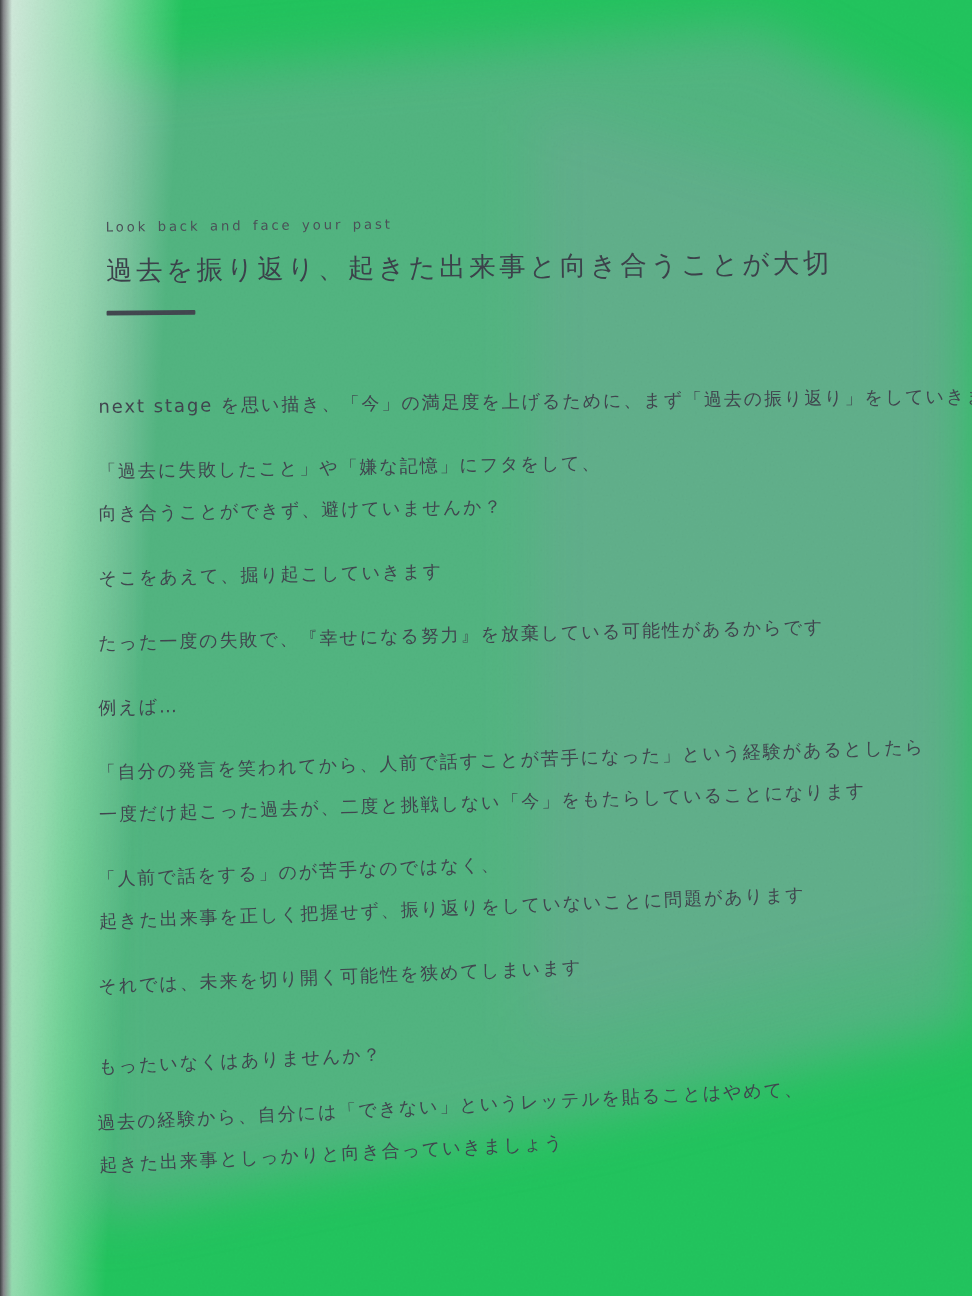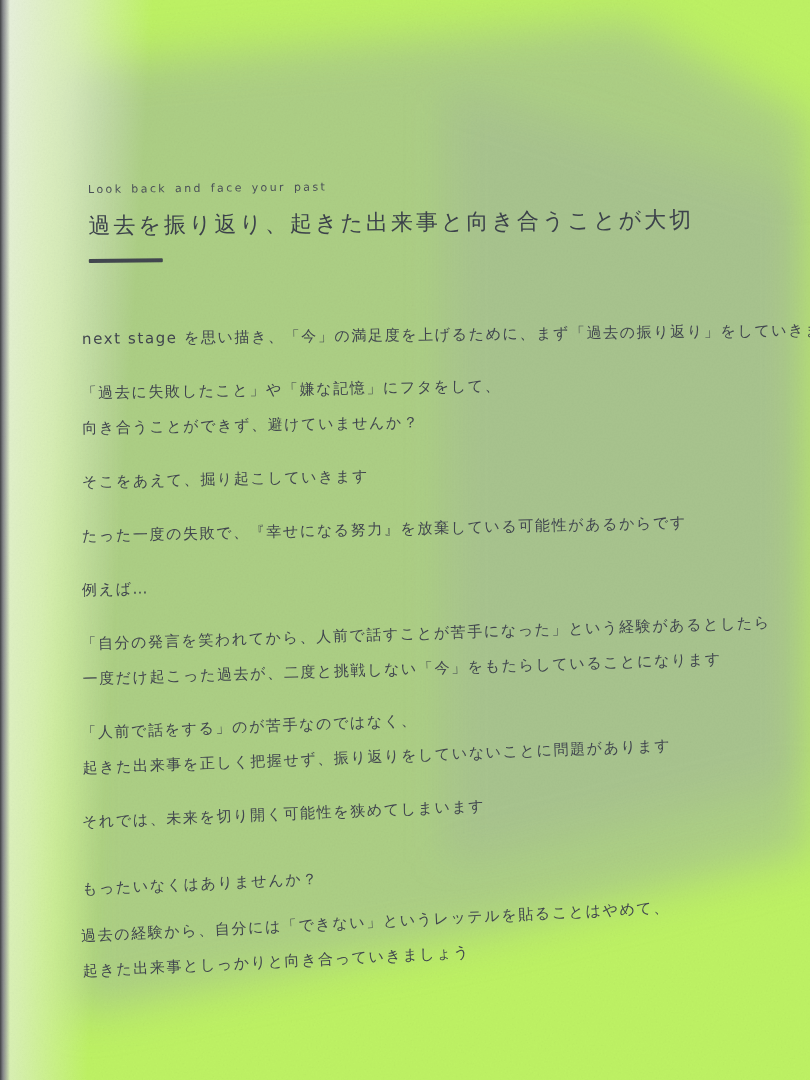--- a/index.html
+++ b/index.html
@@ -1,20 +1,20 @@
 <!DOCTYPE html>
 <html><head>
 <meta charset="utf-8">
 <style>
   * { margin:0; padding:0; box-sizing:border-box; }
   html,body { width:810px; height:1080px; overflow:hidden; }
   body { font-family:"DejaVu Sans", sans-serif; background:#2f3032; }
 
   .photo-frame { position:relative; width:810px; height:1080px; overflow:hidden;
-    background:#bef264; }
+    background:#22c55e; }
 
   
   .shadow-wrap { position:absolute; inset:0; filter:blur(22px); pointer-events:none; }
   .shadow-main { position:absolute; inset:0;
     background:rgba(150,159,178,0.42);
     clip-path:polygon(8% 6%, 78% 2%, 100% 11%, 100% 79%, 62% 86%, 9% 94%); }
   .shadow-deep { position:absolute; inset:0;
     background:rgba(148,156,176,0.22);
     clip-path:polygon(55% 8%, 100% 18%, 100% 72%, 55% 80%); }
 

